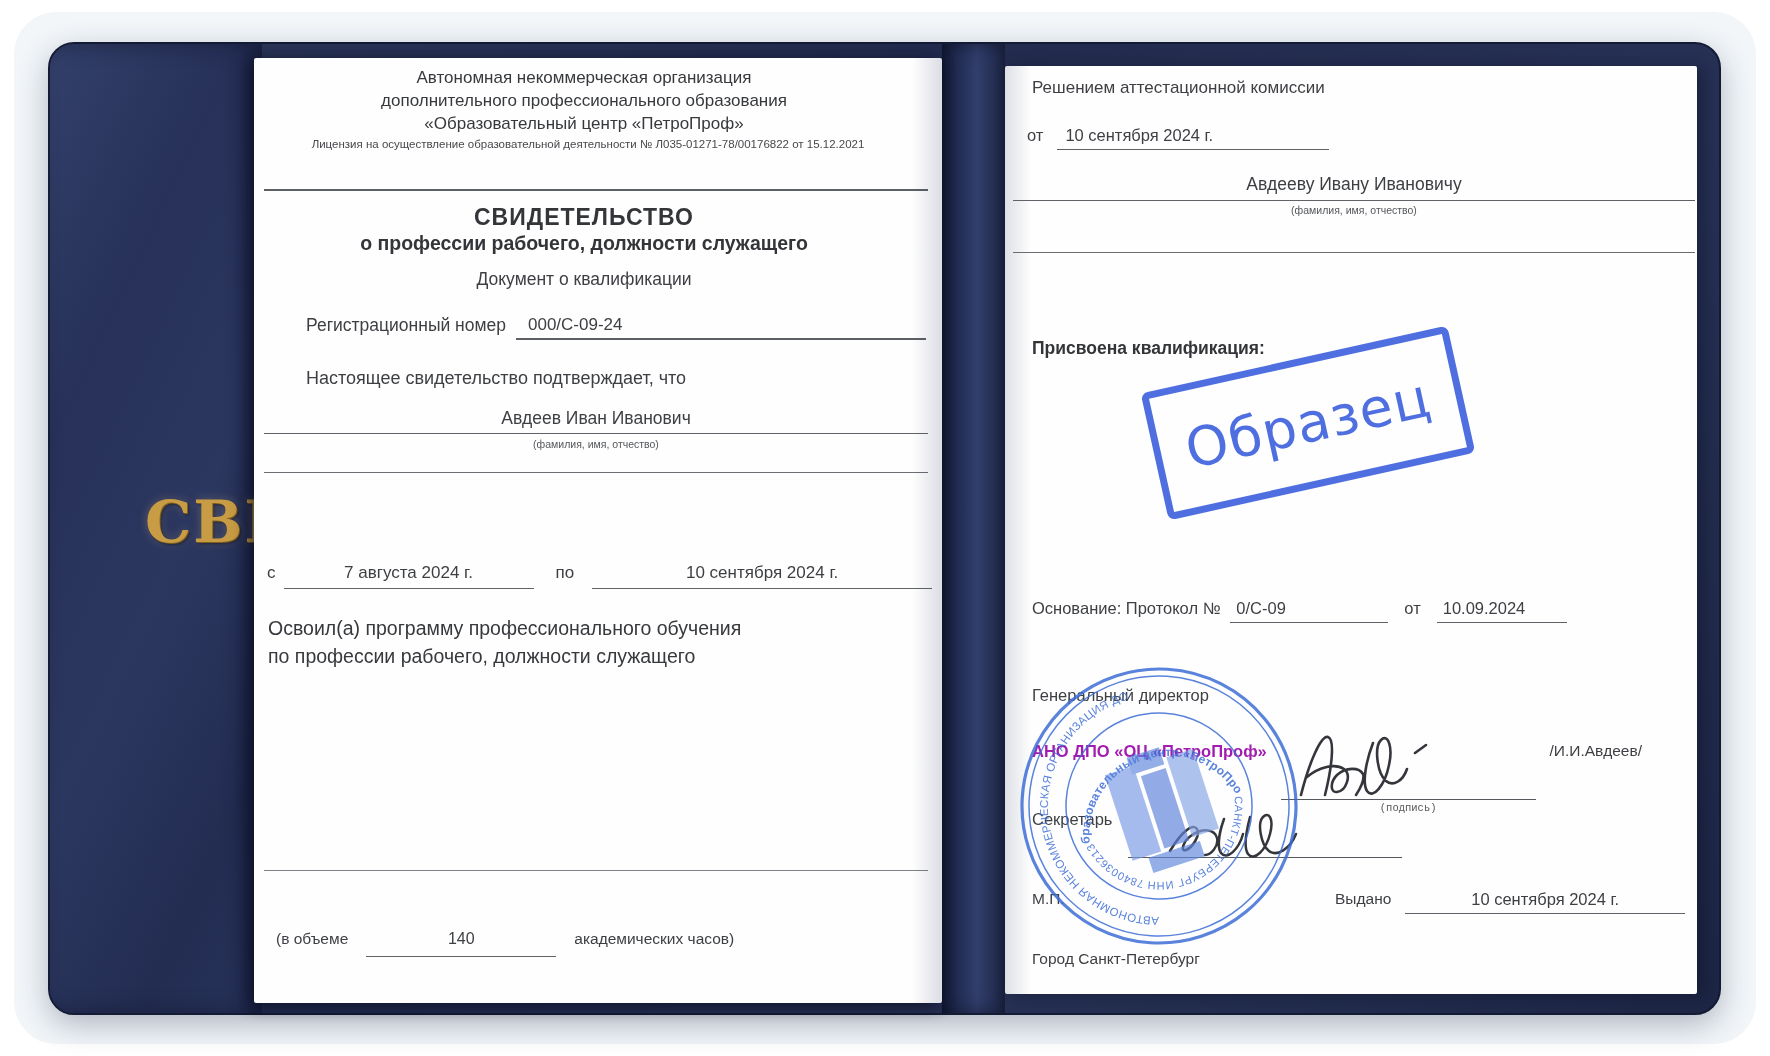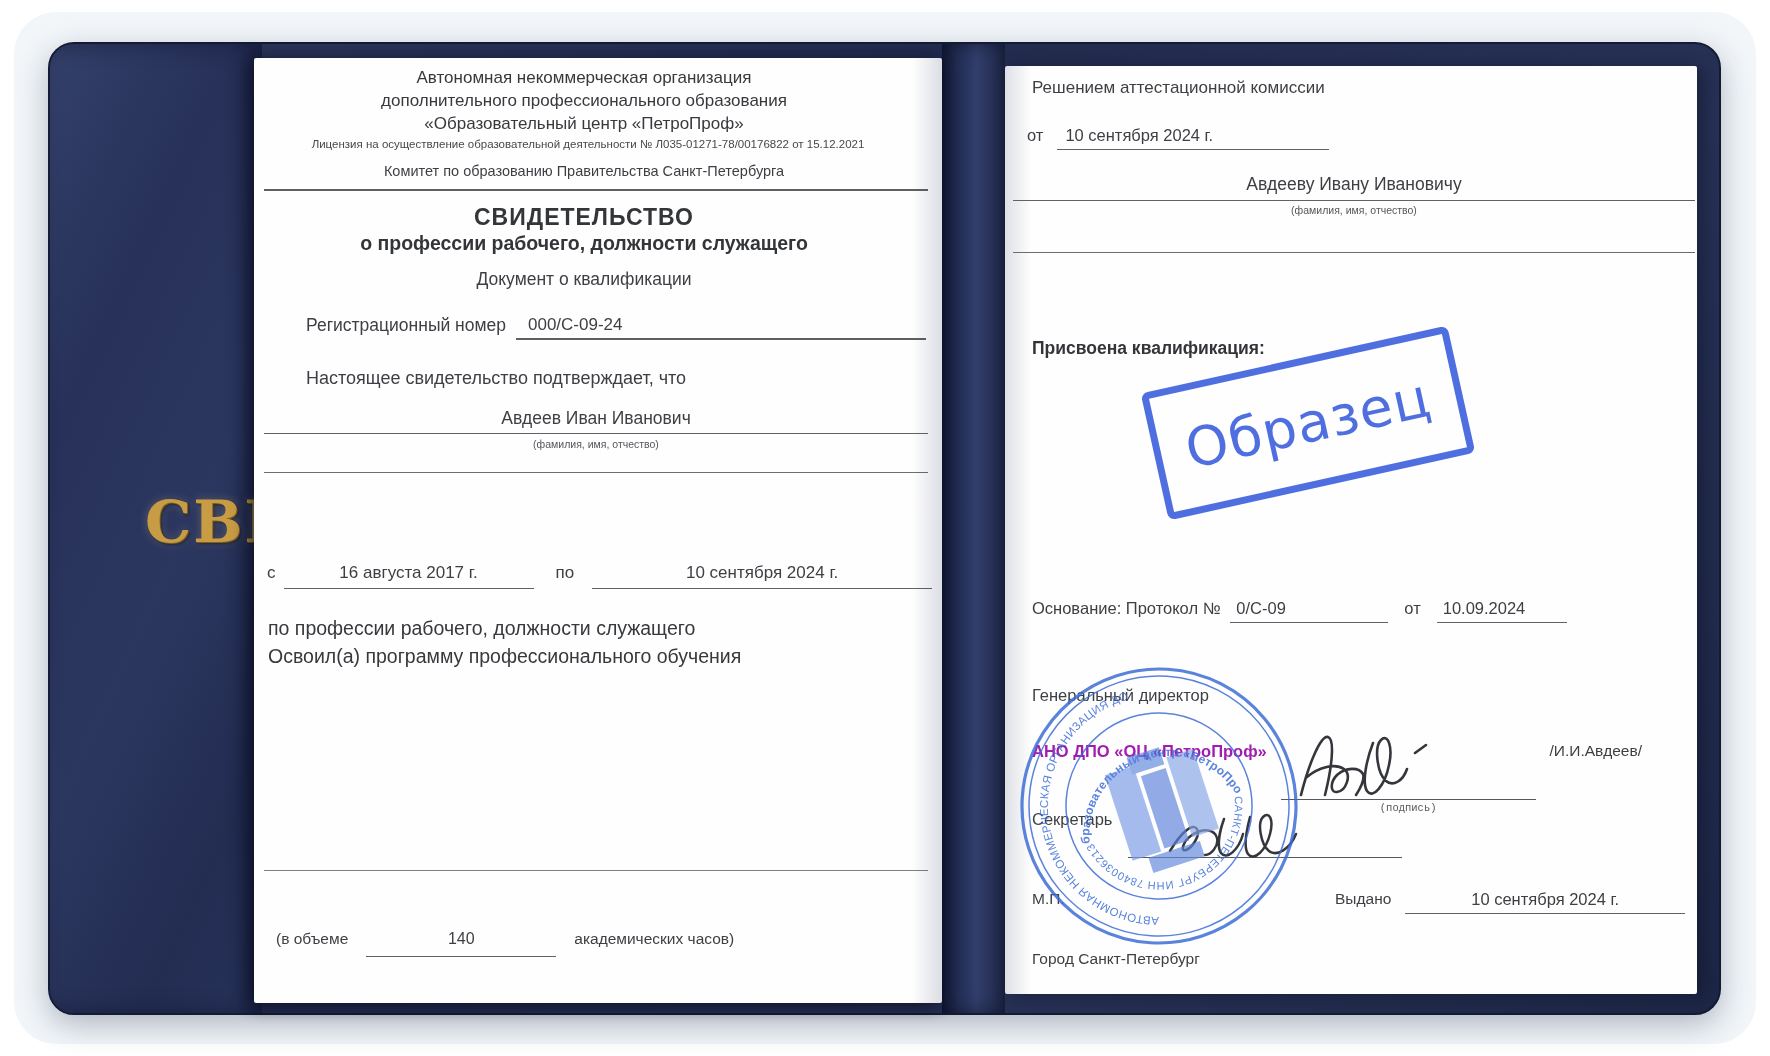--- a/index.html
+++ b/index.html
@@ -109,49 +109,48 @@
       <div class="gold-title">СВИДЕТЕЛЬСТВО</div>
       <div class="spine-bar"></div>
 
       <div class="page page-left">
         <div class="abs ctr pl-org">
           <span style="display:block">Автономная некоммерческая организация</span>
           <span style="display:block">дополнительного профессионального образования</span>
           <span style="display:block">«Образовательный центр «ПетроПроф»</span>
         </div>
         <div class="abs ctr pl-license">Лицензия на осуществление образовательной деятельности № Л035-01271-78/00176822 от 15.12.2021</div>
-        <div class="abs ctr pl-committee">Комитет по образованию Правительства Санкт-Петербурга</div>
         <div class="abs pl-hr"></div>
         <div class="abs ctr bold pl-title">СВИДЕТЕЛЬСТВО</div>
         <div class="abs ctr pl-doctype">Документ о квалификации</div>
         <div class="abs ctr bold pl-subtitle">о профессии рабочего, должности служащего</div>
 
         <div class="abs row pl-reg-row">
           <span>Регистрационный номер</span>
           <span class="val">000/С-09-24</span>
         </div>
 
         <div class="abs pl-confirm">Настоящее свидетельство подтверждает, что</div>
 
         <div class="abs ctr pl-nameblock">
           <span class="nm">Авдеев Иван Иванович</span>
           <span class="cap">(фамилия, имя, отчество)</span>
         </div>
         <div class="abs pl-line1"></div>
 
         <div class="abs row pl-dates">
           <span>с</span>
-          <span class="dval1">16 августа 2017 г.</span>
+          <span class="dval1">7 августа 2024 г.</span>
           <span class="dlbl2">по</span>
           <span class="dval2">10 сентября 2024 г.</span>
         </div>
 
         <div class="abs pl-program">
+          <span style="display:block">Освоил(а) программу профессионального обучения</span>
           <span style="display:block">по профессии рабочего, должности служащего</span>
-          <span style="display:block">Освоил(а) программу профессионального обучения</span>
         </div>
 
         <div class="abs pl-line2"></div>
 
         <div class="abs row pl-volume">
           <span>(в объеме</span>
           <span class="vval">140</span>
           <span>академических часов)</span>
         </div>
       </div>

